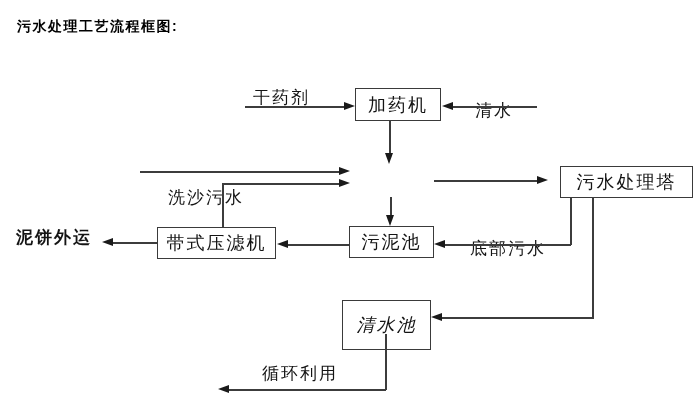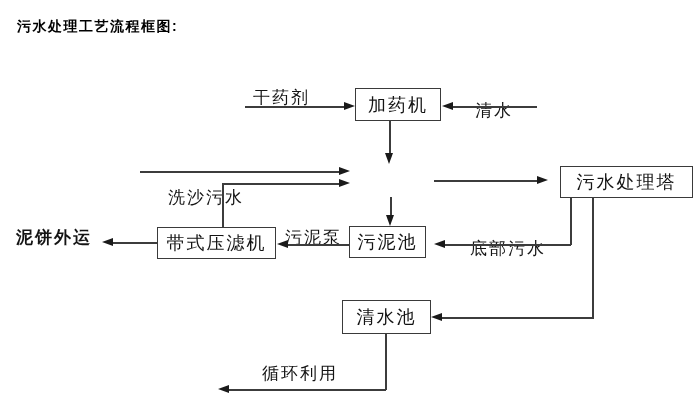--- a/index.html
+++ b/index.html
@@ -33,37 +33,36 @@
 
   <div class="node" style="left:355px;top:88px;width:86px;height:33px;">
     <span>加药机</span>
   </div>
 
 
   <div class="node" style="left:560px;top:166px;width:133px;height:32px;">
     <span>污水处理塔</span>
   </div>
 
-  <div class="node" style="left:349px;top:226px;width:77px;height:32px;">
+  <div class="node" style="left:349px;top:226px;width:85px;height:32px;">
     <span>污泥池</span>
   </div>
 
   <div class="node" style="left:157px;top:227px;width:119px;height:32px;">
     <span>带式压滤机</span>
   </div>
 
-  <div class="node" style="left:342px;top:300px;width:89px;height:34px;">
+  <div class="node" style="left:342px;top:300px;width:89px;height:50px;font-style:italic;">
     <span>清水池</span>
   </div>
 
   <div class="flabel" style="left:253px;top:86px;">干药剂</div>
   <div class="flabel" style="left:475px;top:99px;">清水</div>
   <div class="flabel" style="left:168px;top:150px;margin-top:36px;">洗沙污水</div>
   <div class="flabel" style="left:470px;top:222px;margin-top:15px;">底部污水</div>
-  <div class="flabel" style="left:285px;top:226px;">污泥泵</div>
   <div class="flabel" style="left:16px;top:226px;font-weight:bold;">泥饼外运</div>
   <div class="flabel" style="left:262px;top:362px;">循环利用</div>
 
   <div class="hline" style="left:245px;top:106px;width:99px;"></div>
   <div class="ah r" style="left:344px;top:102px;"></div>
 
   <div class="hline" style="left:453px;top:106px;width:84px;"></div>
   <div class="ah l" style="left:442px;top:102px;"></div>
 
   <div class="vline" style="left:389px;top:120px;height:34px;"></div>

